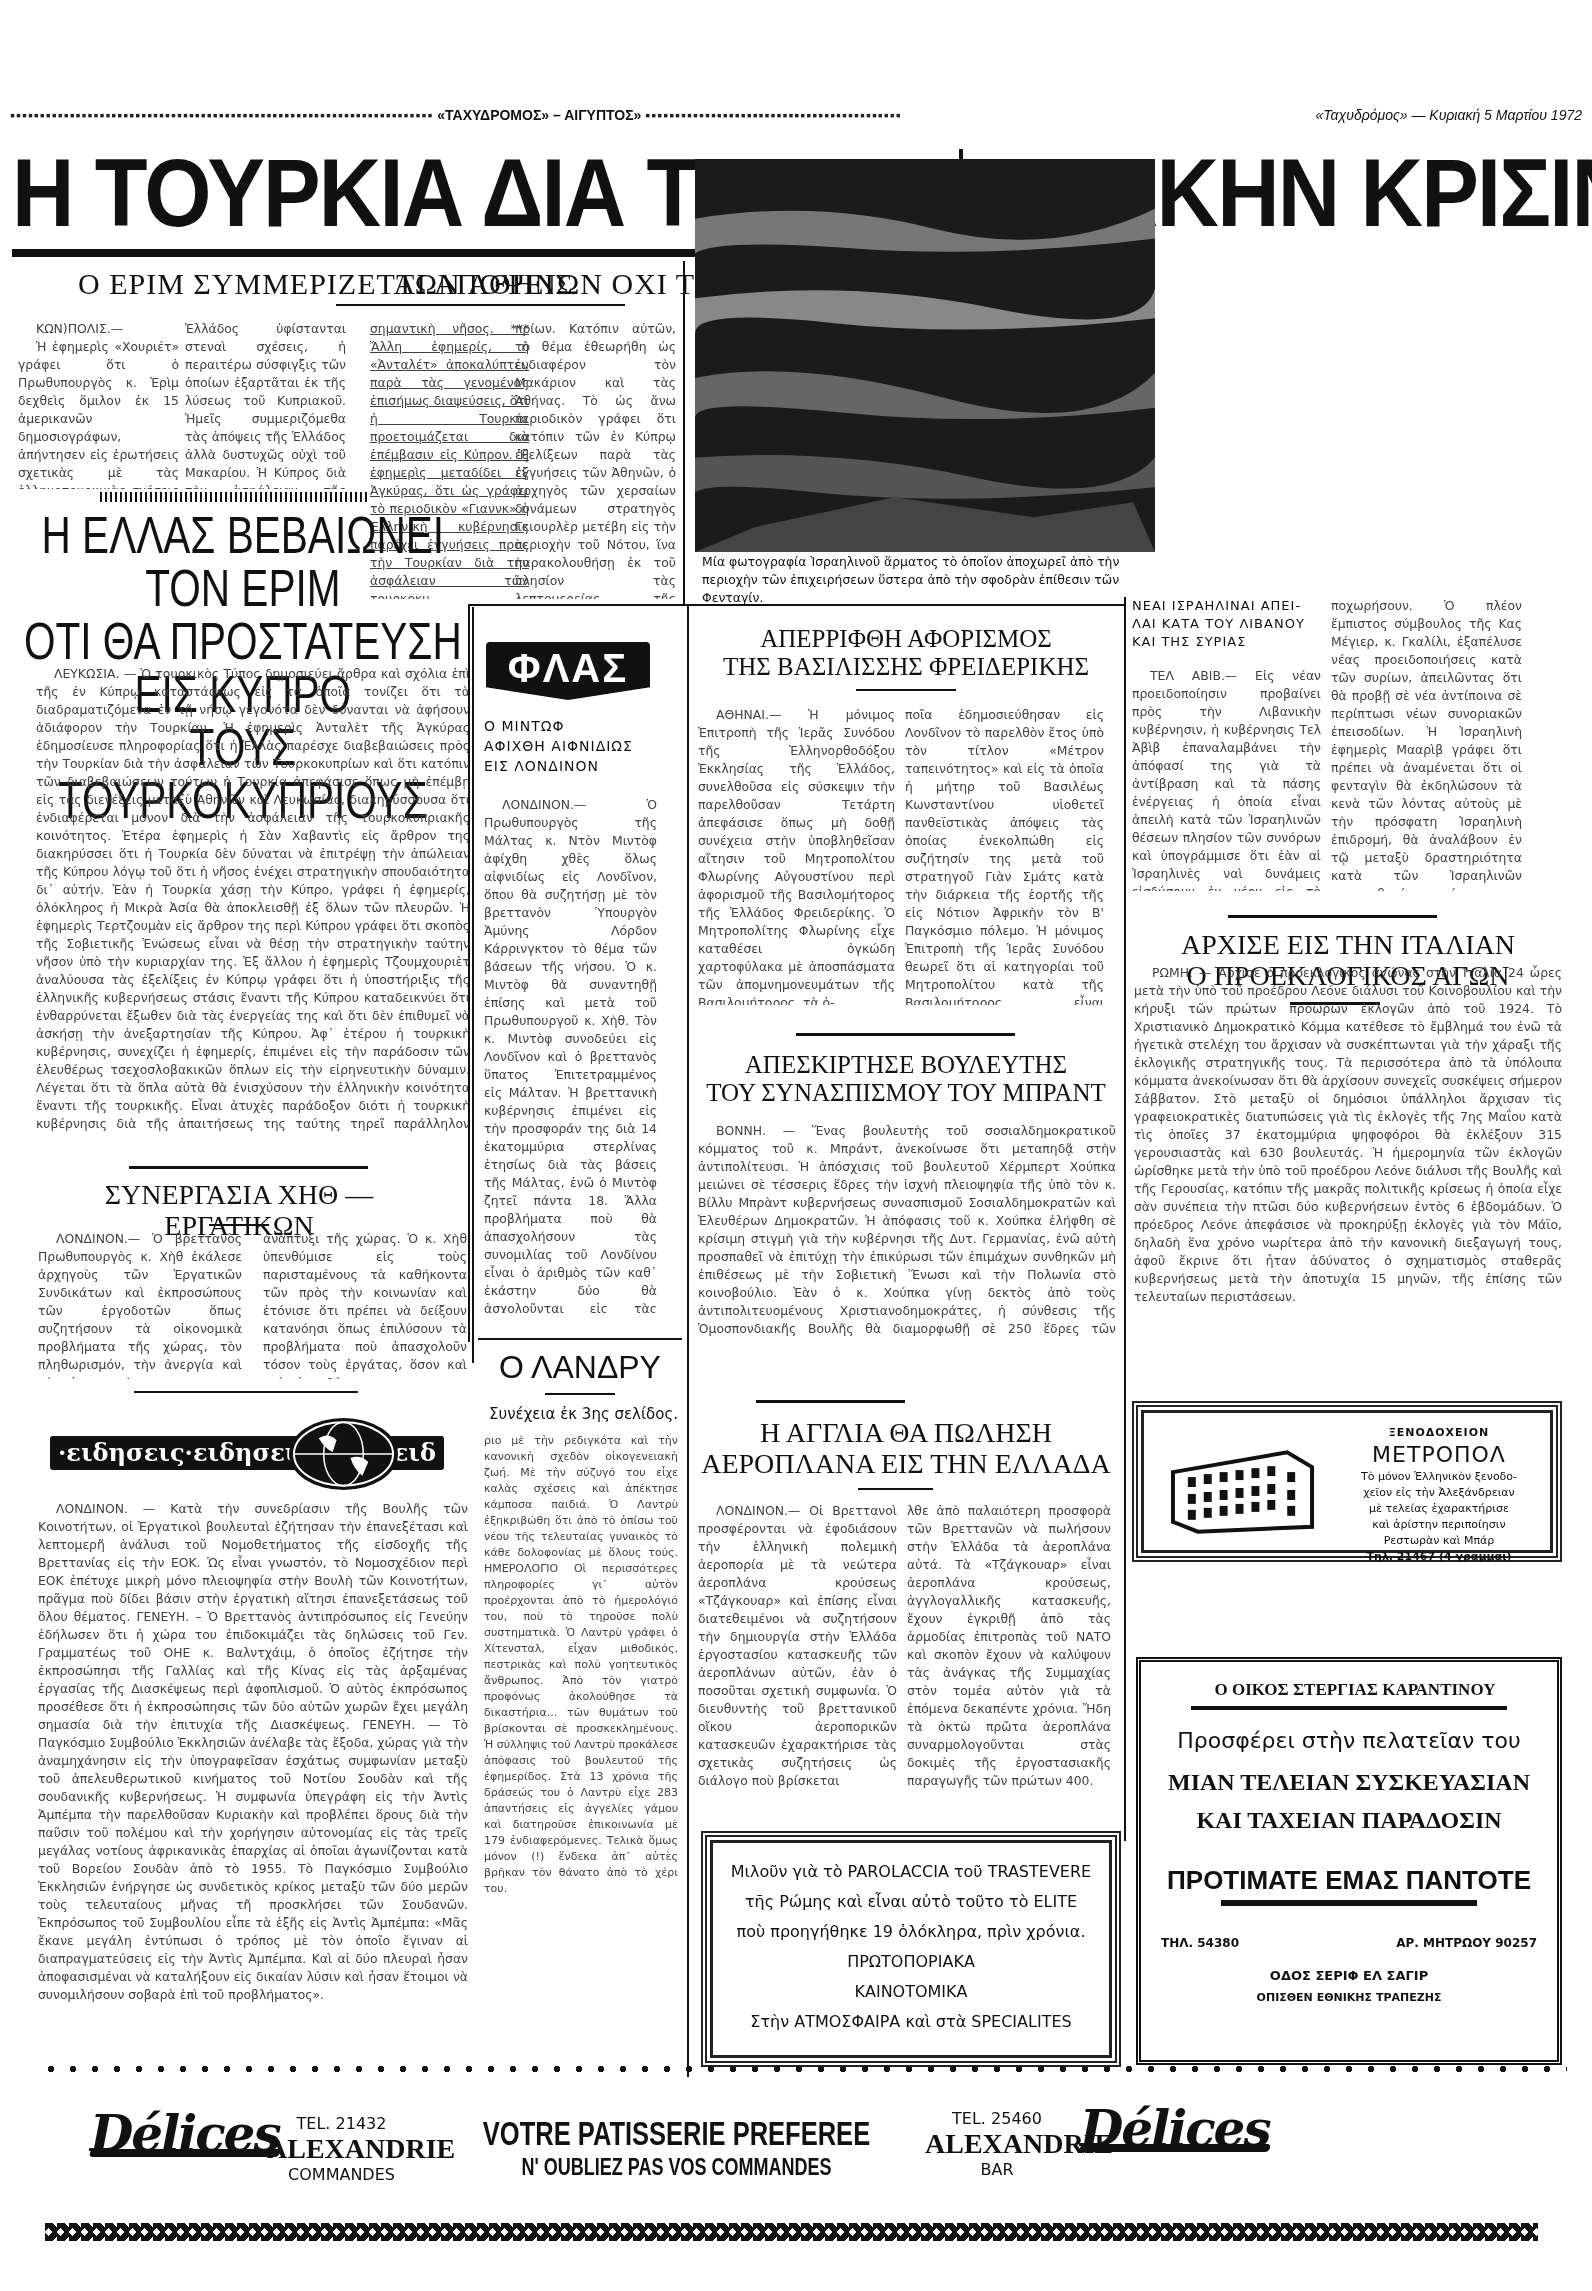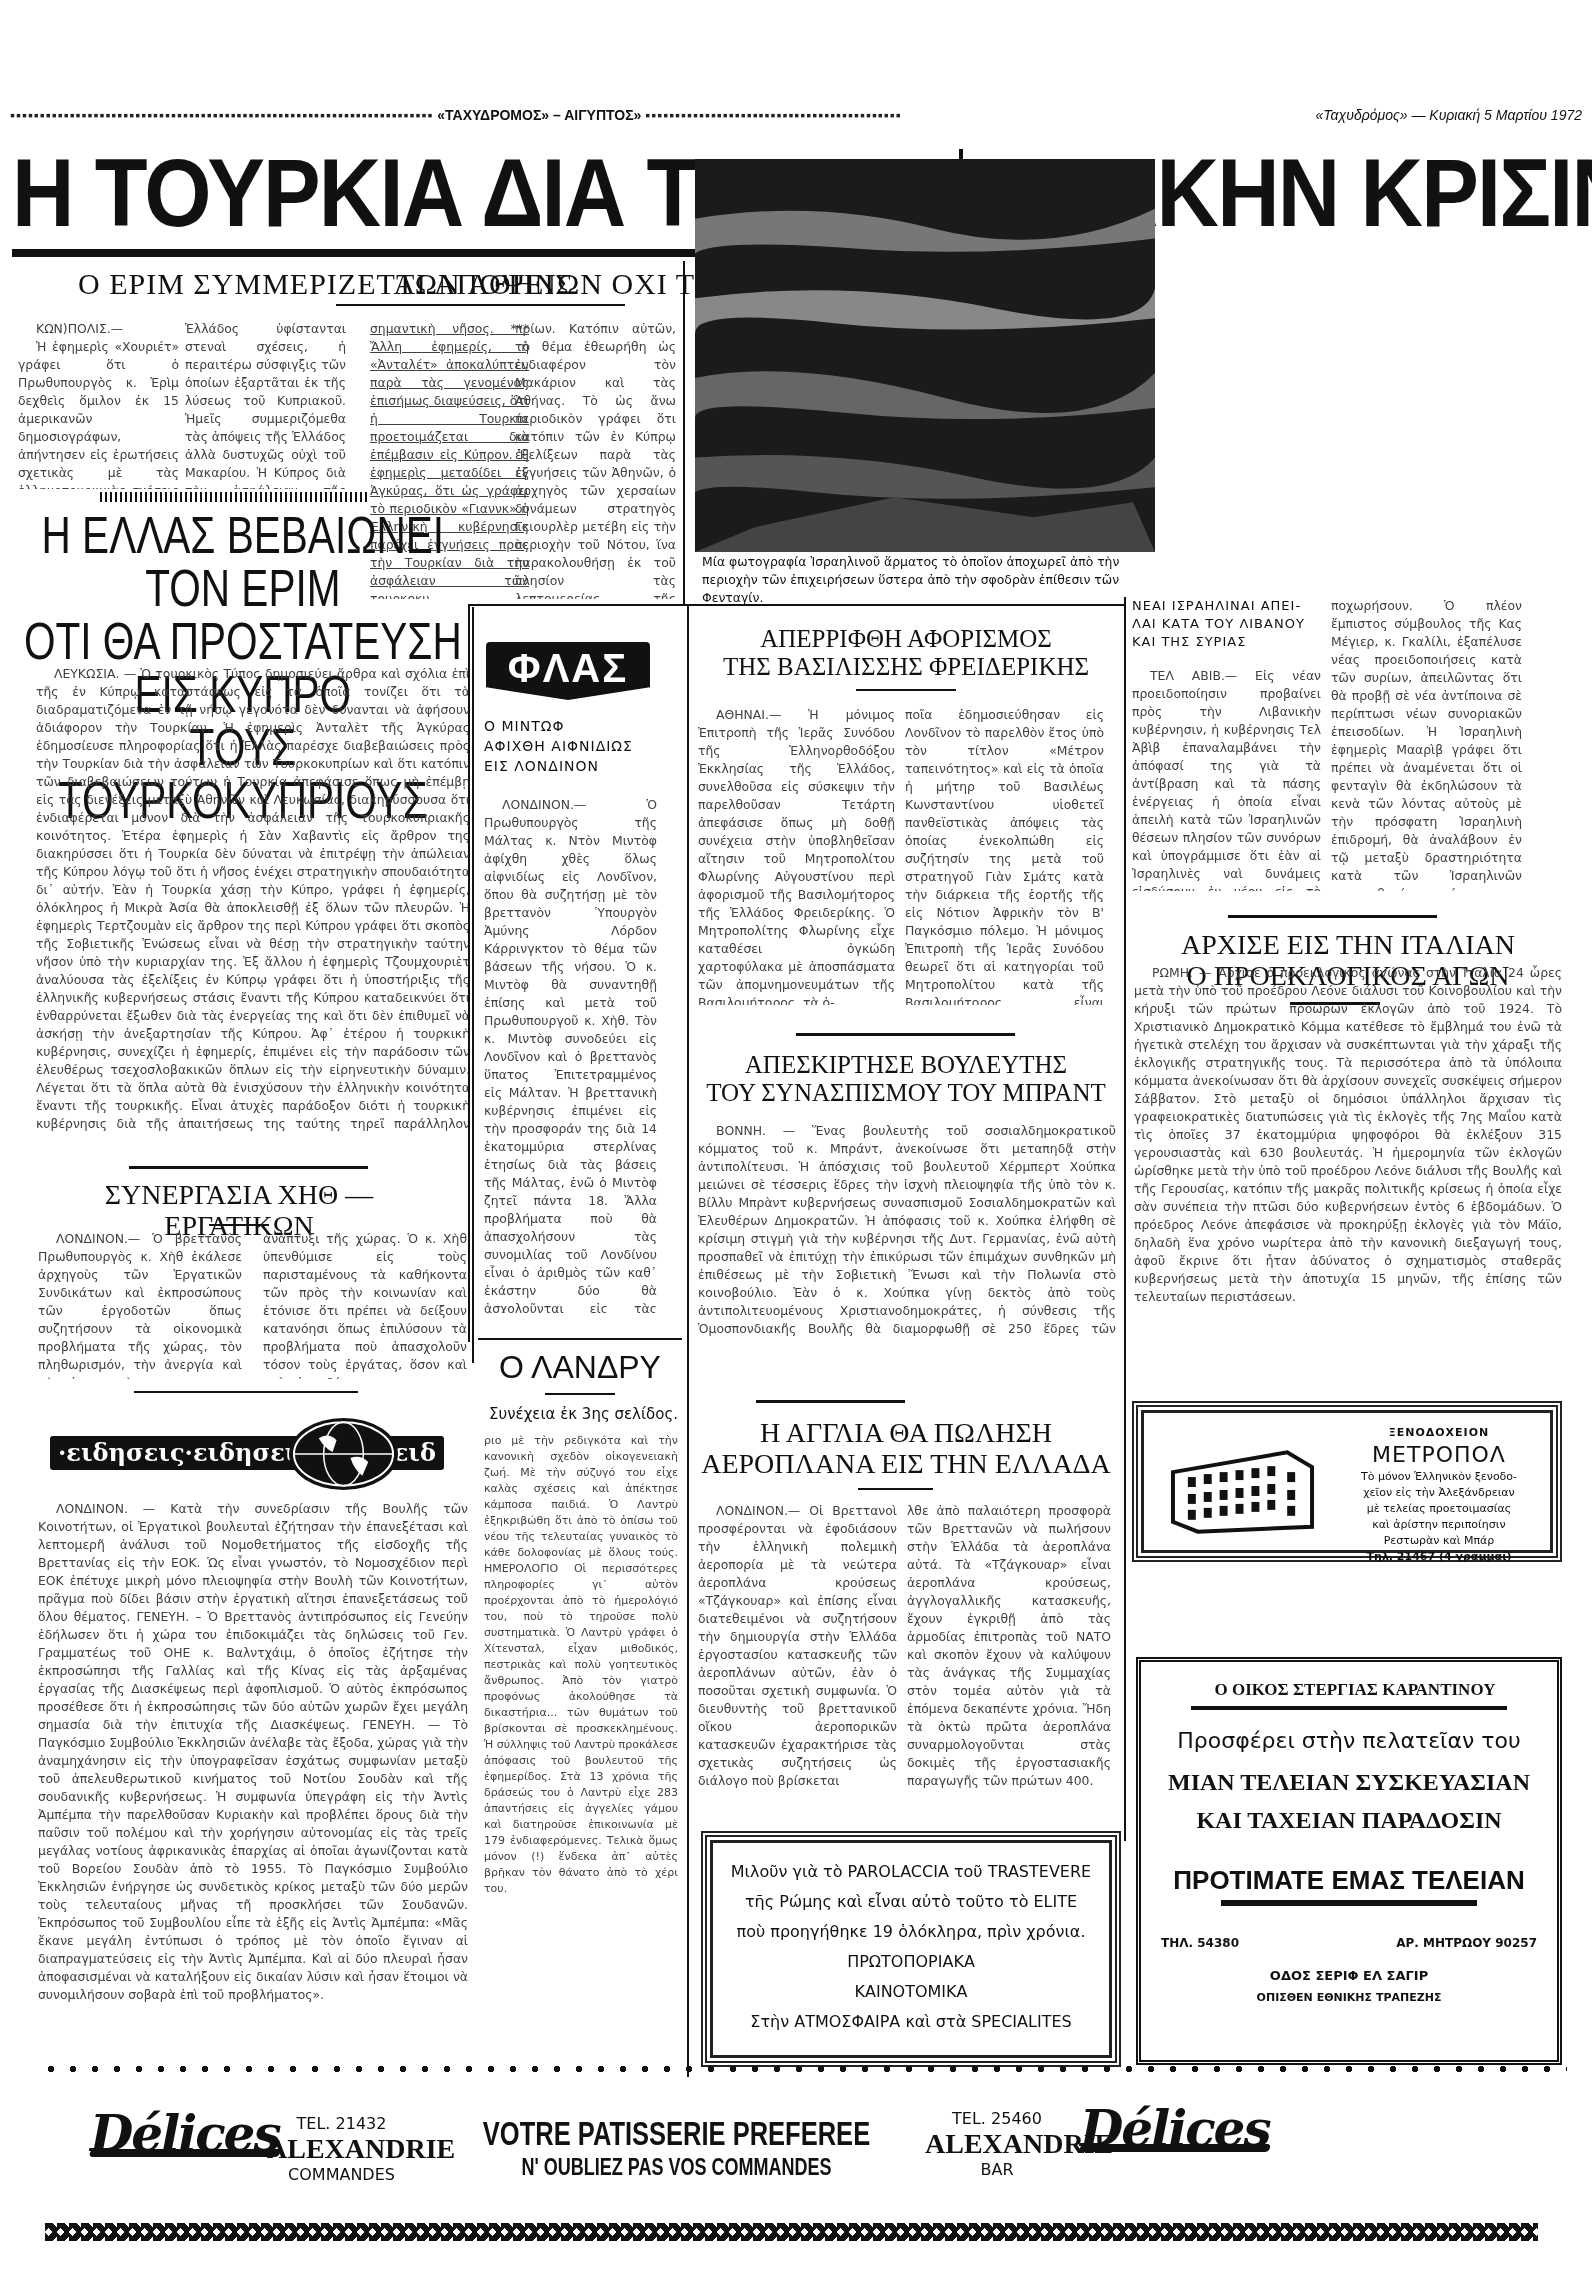--- a/index.html
+++ b/index.html
@@ -232,34 +232,34 @@
           <rect x="100" y="58" width="8" height="10"></rect>
           <rect x="120" y="64" width="8" height="10"></rect>
       </g>
     </svg>
   </div>
   <div class="abs ad-text" style="top:18px;left:199px;width:204px;font-size:11px;line-height:16px;">
     <div style="font-weight:bold;letter-spacing:1px;">ΞΕΝΟΔΟΧΕΙΟΝ</div>
     <div style="font-size:22px;line-height:28px;letter-spacing:1px;">ΜΕΤΡΟΠΟΛ</div>
     <div>Τὸ μόνον Ἑλληνικὸν ξενοδο-</div>
     <div>χεῖον εἰς τὴν Ἀλεξάνδρειαν</div>
-    <div>μὲ τελείας προετοιμασίας</div>
+    <div>μὲ τελείας ἐχαρακτήρισε</div>
     <div>καὶ ἀρίστην περιποίησιν</div>
     <div>Ρεστωρὰν καὶ Μπάρ</div>
     <div style="font-weight:bold;">Τηλ. 21467 (4 γραμμαί)</div>
   </div>
 </div>
 
 <div class="abs" style="top:1657px;left:1136px;width:416px;height:398px;border:5px double #111;">
   <div class="head-serif" style="margin-top:19px;font-size:17px;font-weight:bold;padding-left:12px;">Ο ΟΙΚΟΣ ΣΤΕΡΓΙΑΣ ΚΑΡΑΝΤΙΝΟΥ</div>
   <div style="height:4px;background:#111;margin:6px 50px 0;"></div>
   <div class="ad-text" style="font-size:22px;margin-top:18px;">Προσφέρει στὴν πελατεῖαν του</div>
   <div class="head-serif" style="font-size:24px;font-weight:bold;margin-top:16px;">ΜΙΑΝ ΤΕΛΕΙΑΝ ΣΥΣΚΕΥΑΣΙΑΝ</div>
   <div class="head-serif" style="font-size:24px;font-weight:bold;margin-top:12px;">ΚΑΙ ΤΑΧΕΙΑΝ ΠΑΡΑΔΟΣΙΝ</div>
-  <div class="head-cond" style="font-size:26px;font-weight:bold;margin-top:34px;">ΠΡΟΤΙΜΑΤΕ ΕΜΑΣ ΤΕΛΕΙΑΝ</div>
+  <div class="head-cond" style="font-size:26px;font-weight:bold;margin-top:34px;">ΠΡΟΤΙΜΑΤΕ ΕΜΑΣ ΠΑΝΤΟΤΕ</div>
   <div style="height:6px;background:#111;margin:6px 80px 0;"></div>
   <div style="position:relative;height:26px;margin-top:30px;font-family:'DejaVu Sans',sans-serif;font-weight:bold;font-size:12px;">
     <span style="position:absolute;left:20px;">ΤΗΛ. 54380</span>
     <span style="position:absolute;right:20px;">ΑΡ. ΜΗΤΡΩΟΥ 90257</span>
   </div>
   <div class="ad-text" style="font-weight:bold;font-size:13px;margin-top:6px;">ΟΔΟΣ ΣΕΡΙΦ ΕΛ ΣΑΓΙΡ</div>
   <div class="ad-text" style="font-weight:bold;font-size:11px;margin-top:8px;">ΟΠΙΣΘΕΝ ΕΘΝΙΚΗΣ ΤΡΑΠΕΖΗΣ</div>
 </div>
 
 <div class="abs" style="top:2062px;left:40px;width:1527px;height:14px;background:radial-gradient(circle,#111 3px,transparent 3.5px);background-size:22px 14px;"></div>

